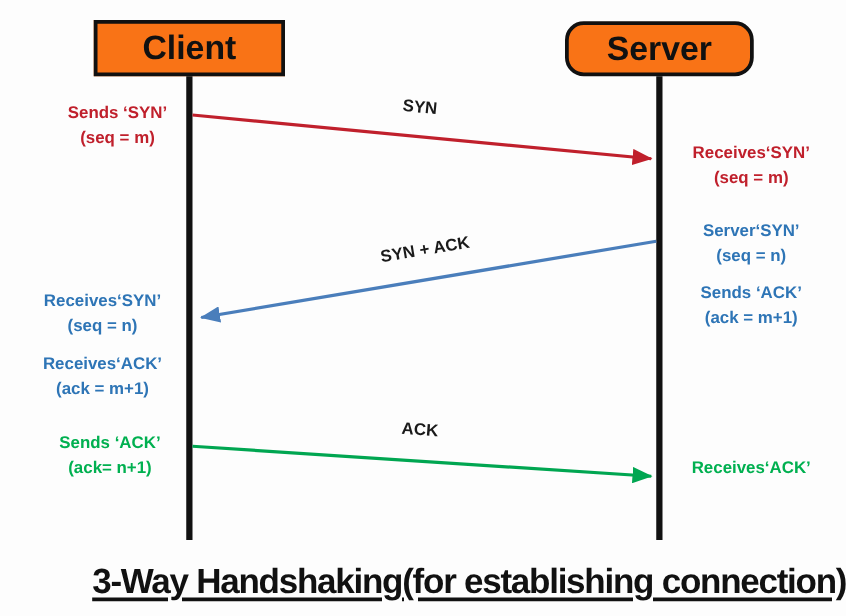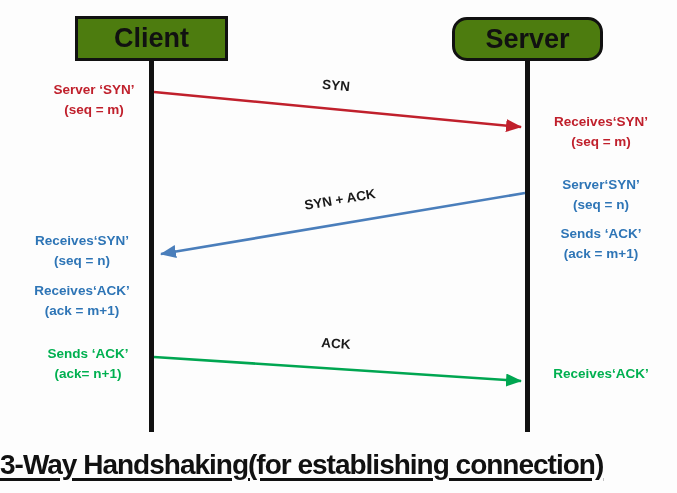--- a/index.html
+++ b/index.html
@@ -7,21 +7,21 @@
     position:relative;
     width:677px;height:493px;
     background:#fdfdfd;
     font-family:"Liberation Sans", sans-serif;
     overflow:hidden;
   }
   .actor-box{
     position:absolute;
     box-sizing:border-box;
     border:3px solid #111111;
-    background:#4d7c0f;
+    background:#f97316;
     display:flex;align-items:center;justify-content:center;
     font-size:27px;font-weight:bold;color:#111111;
   }
   #client-box{left:75px;top:16px;width:153px;height:45px;}
   #server-box{left:452px;top:17px;width:151px;height:44px;border-radius:15px;}
   .lifeline{
     position:absolute;top:61px;width:5px;height:371px;background:#111111;
   }
   #client-lifeline{left:149px;}
   #server-lifeline{left:525px;}
@@ -44,21 +44,21 @@
   #note-client-sends-syn{left:32px;top:80px;}
   #note-client-receives-syn{left:20px;top:231px;}
   #note-client-receives-ack{left:20px;top:281px;}
   #note-client-sends-ack{left:26px;top:344px;}
   #note-server-receives-syn{left:539px;top:112px;}
   #note-server-sends-syn{left:539px;top:175px;}
   #note-server-sends-ack{left:539px;top:224px;}
   #note-server-receives-ack{left:539px;top:364px;}
   #diagram-title{
     position:absolute;left:0;top:449px;width:677px;
-    text-align:left;font-size:28px;font-weight:bold;color:#111111;
+    text-align:right;font-size:28px;font-weight:bold;color:#111111;
     letter-spacing:-1px;white-space:nowrap;
     text-decoration:underline;
     text-decoration-thickness:3px;
     text-underline-offset:4px;
   }
 </style>
 </head>
 <body>
 
 <div id="stage">
@@ -88,21 +88,21 @@
     <line x1="154" y1="92" x2="521" y2="127" stroke-width="2.6" marker-end="url(#arr-red)" stroke="#c0202c"></line>
     <line x1="525" y1="193" x2="161" y2="254" stroke-width="2.6" marker-end="url(#arr-blue)" stroke="#4a7ebb"></line>
     <line x1="154" y1="357" x2="521" y2="381" stroke-width="2.6" marker-end="url(#arr-green)" stroke="#00a651"></line>
   </svg>
 
   <div id="syn-label" class="msg-label">SYN</div>
   <div id="syn-ack-label" class="msg-label">SYN + ACK</div>
   <div id="ack-label" class="msg-label">ACK</div>
 
   <div id="note-client-sends-syn" class="note red">
-    <div>Server ‘SYN’</div>
+    <div>Sends ‘SYN’</div>
     <div>(seq = m)</div>
   </div>
   <div id="note-client-receives-syn" class="note blue">
     <div>Receives‘SYN’</div>
     <div>(seq = n)</div>
   </div>
   <div id="note-client-receives-ack" class="note blue">
     <div>Receives‘ACK’</div>
     <div>(ack = m+1)</div>
   </div>

